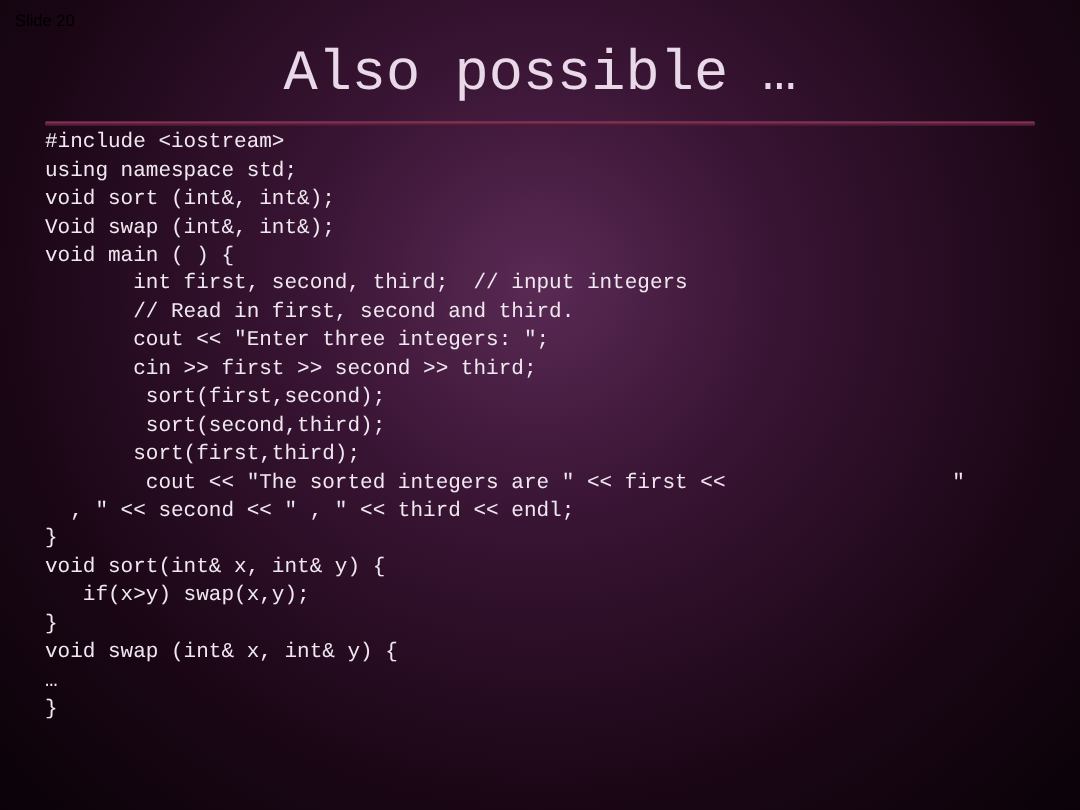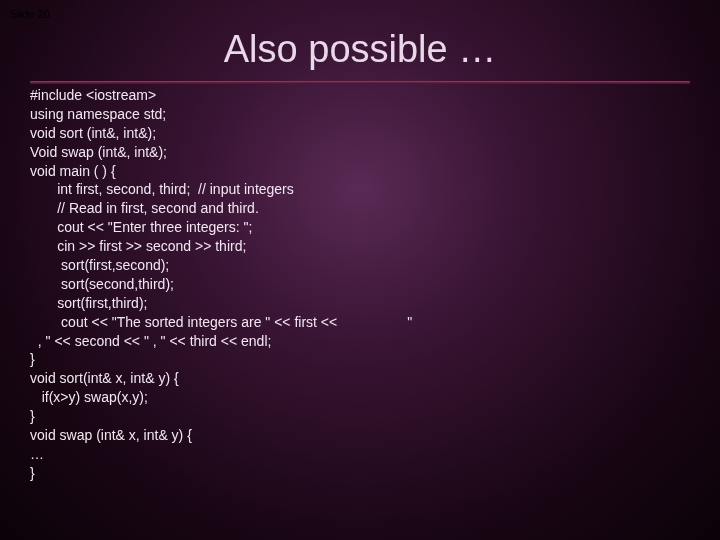--- a/index.html
+++ b/index.html
@@ -18,35 +18,35 @@
     .slide-num {
       position: absolute;
       top: 8px;
       left: 10px;
       font-size: 11px;
       color: #000;
       font-family: Arial, sans-serif;
     }
     .title {
       text-align: center;
-      font-family: Liberation Sans, sans-serif;
+      font-family: Liberation Mono, monospace;
       font-size: 38px;
       color: #e8d8e8;
       margin-top: 28px;
       margin-bottom: 10px;
       font-weight: normal;
     }
     .divider {
       height: 3px;
       margin: 0 30px 8px 30px;
       background: linear-gradient(to bottom, #a04060 0%, #602040 50%, #401530 100%);
       border-radius: 1px;
     }
     .code {
-      font-family: Liberation Sans, sans-serif;
+      font-family: Liberation Mono, monospace;
       font-size: 14px;
       color: #f0e8f0;
       white-space: pre;
       padding-left: 30px;
       line-height: 1.35;
       margin-top: -6px;
     }
   </style>
 </head>
 <body>

